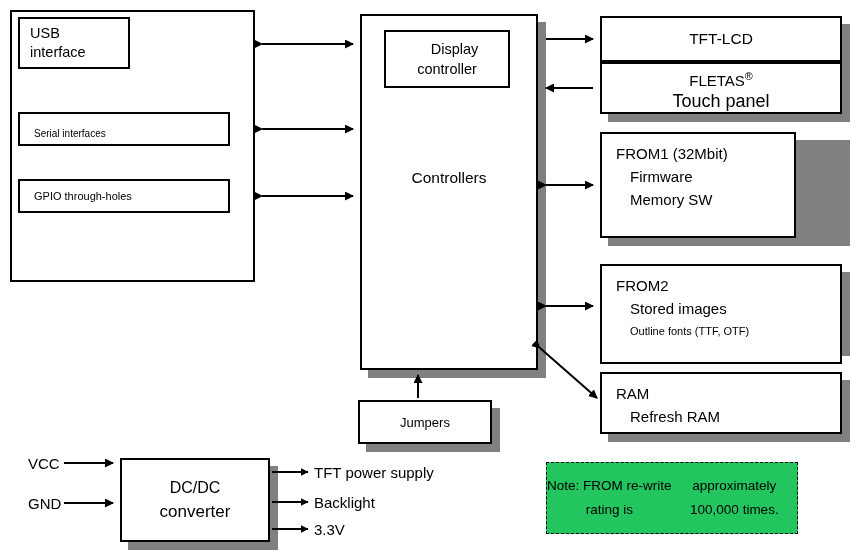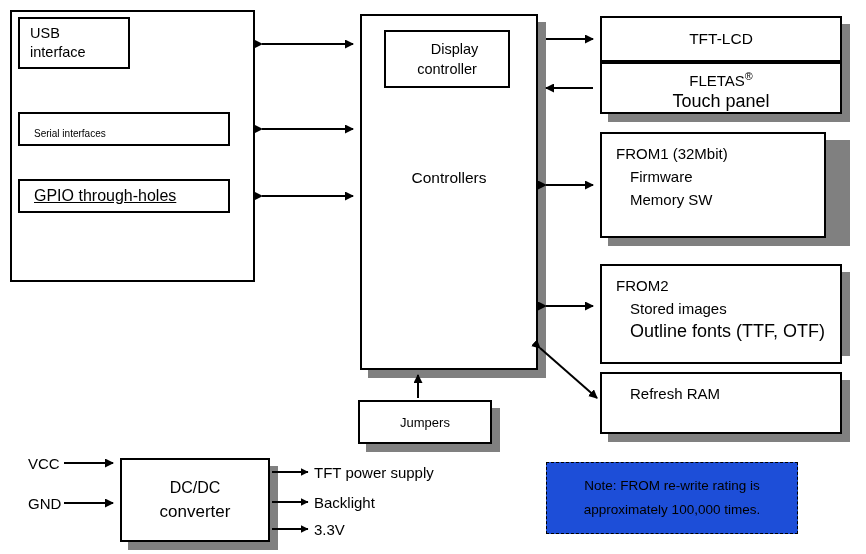--- a/index.html
+++ b/index.html
@@ -55,24 +55,23 @@
     top: 0;
     width: 866px;
     height: 554px;
     z-index: 5;
     pointer-events: none;
   }
   .note {
     position: absolute;
     box-sizing: border-box;
     border: 1px dashed #000;
-    background: #1d4ed8;
+    background: #22c55e;
     z-index: 3;
     display: flex;
-    flex-direction: column;
     justify-content: center;
     align-items: center;
   }
   .note div { text-align: center; }
   .sup { font-size: 0.72em; vertical-align: super; }
 </style>
 </head>
 <body>
 
 <div id="canvas">
@@ -85,21 +84,21 @@
     <div class="l" style="font-size:14.5px; line-height:19px;">interface</div>
   </div>
 
   <div class="shadow" style="left:26px; top:120px; width:212px; height:34px;"></div>
   <div class="box" style="left:18px; top:112px; width:212px; height:34px; padding-left:14px;">
     <div class="l" style="font-size:10px;margin-top:8px;">Serial interfaces</div>
   </div>
 
   <div class="shadow" style="left:26px; top:187px; width:212px; height:34px;"></div>
   <div class="box" style="left:18px; top:179px; width:212px; height:34px; padding-left:14px;">
-    <div class="l" style="font-size:16px;text-decoration:underline;">GPIO through-holes</div>
+    <div class="l" style="font-size:11px;">GPIO through-holes</div>
   </div>
 
   <div class="shadow" style="left:368px; top:22px; width:178px; height:356px;"></div>
   <div class="box" style="left:360px; top:14px; width:178px; height:356px; justify-content:flex-start;">
     <div class="c" style="margin-top:153px; font-size:15.5px;">Controllers</div>
   </div>
 
   <div class="shadow" style="left:392px; top:38px; width:126px; height:58px;"></div>
   <div class="box" style="left:384px; top:30px; width:126px; height:58px; align-items:center;">
     <div class="c" style="font-size:14.5px; line-height:20px;margin-left:15px;">Display</div>
@@ -116,35 +115,36 @@
     <div class="c" style="font-size:15.5px;">TFT-LCD</div>
   </div>
 
   <div class="shadow" style="left:608px; top:70px; width:242px; height:52px;"></div>
   <div class="box" style="left:600px; top:62px; width:242px; height:52px; align-items:center;">
     <div class="c" style="font-size:15px; line-height:20px;"><span>FLETAS</span><span class="sup">®</span></div>
     <div class="c" style="font-size:18px; line-height:20px;text-align:center;">Touch panel</div>
   </div>
 
   <div class="shadow" style="left:608px; top:140px; width:242px; height:106px;"></div>
-  <div class="box" style="left:600px; top:132px; width:226px; height:106px; justify-content:flex-start; padding:8px 0 0 14px;">
+  <div class="box" style="left:600px; top:132px; width:196px; height:106px; justify-content:flex-start; padding:8px 0 0 14px;">
     <div class="l" style="font-size:15px; line-height:23px;">FROM1 (32Mbit)</div>
     <div class="l" style="font-size:15px; line-height:23px; padding-left:14px;">Firmware</div>
     <div class="l" style="font-size:15px; line-height:23px; padding-left:14px;">Memory SW</div>
   </div>
 
   <div class="shadow" style="left:608px; top:272px; width:242px; height:84px;"></div>
   <div class="box" style="left:600px; top:264px; width:242px; height:100px; justify-content:flex-start; padding:8px 0 0 14px;">
     <div class="l" style="font-size:15px; line-height:23px;">FROM2</div>
     <div class="l" style="font-size:15px; line-height:23px; padding-left:14px;">Stored images</div>
-    <div class="l" style="font-size:18px; line-height:23px; padding-left:14px;">Outline fonts (TTF, OTF)</div>
+    <div class="l" style="font-size:11px; line-height:23px; padding-left:14px;">Outline fonts (TTF, OTF)</div>
   </div>
 
   <div class="shadow" style="left:608px; top:380px; width:242px; height:62px;"></div>
   <div class="box" style="left:600px; top:372px; width:242px; height:62px; justify-content:flex-start; padding:8px 0 0 14px;">
+    <div class="l" style="font-size:15px; line-height:23px;">RAM</div>
     <div class="l" style="font-size:15px; line-height:23px; padding-left:14px;">Refresh RAM</div>
   </div>
 
   <div class="shadow" style="left:128px; top:466px; width:150px; height:84px;"></div>
   <div class="box" style="left:120px; top:458px; width:150px; height:84px; align-items:center;">
     <div class="c" style="font-size:16px; line-height:24px;">DC/DC</div>
     <div class="c" style="font-size:17px; line-height:24px;">converter</div>
   </div>
 
   <div class="lbl" style="left:28px; top:455px; font-size:15px;">VCC</div>

